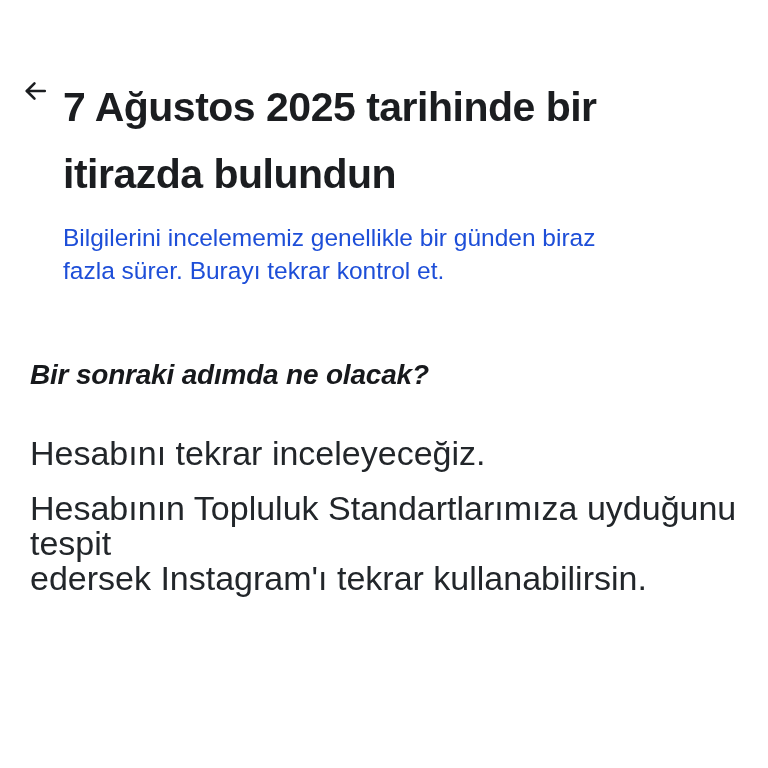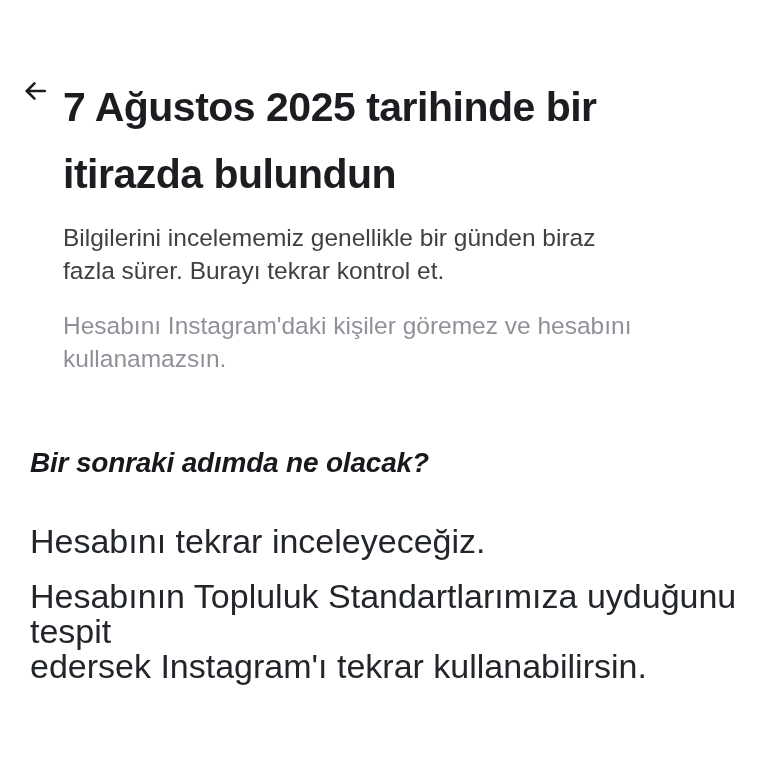--- a/index.html
+++ b/index.html
@@ -36,21 +36,21 @@
     font-size: 41px;
     line-height: 67px;
     font-weight: 700;
     letter-spacing: -0.5px;
     color: #1b1d20;
   }
   .body-text {
     font-size: 24.5px;
     line-height: 33px;
     font-weight: 400;
-    color: #404040;
+    color: #1d4ed8;
   }
   .review-time {
     margin: 13px 60px 0 63px;
   }
   .visibility-note {
     margin: 22px 60px 0 63px;
     color: #8e9298;
   }
   .next-steps-heading {
     margin: 70px 30px 0 30px;
@@ -89,22 +89,20 @@
 
   <main>
 
     <section>
       <h1 class="page-title pre">7 Ağustos 2025 tarihinde bir
 itirazda bulundun</h1>
 
       <p class="body-text review-time pre">Bilgilerini incelememiz genellikle bir günden biraz
 fazla sürer. Burayı tekrar kontrol et.</p>
 
-      <p class="body-text visibility-note pre">Hesabını Instagram'daki kişiler göremez ve hesabını
-kullanamazsın.</p>
     </section>
 
     <section>
       <h2 class="next-steps-heading pre">Bir sonraki adımda ne olacak?</h2>
 
       <p class="step-text step-0 pre">Hesabını tekrar inceleyeceğiz.</p>
 
       <p class="step-text step-1 pre">Hesabının Topluluk Standartlarımıza uyduğunu tespit
 edersek Instagram'ı tekrar kullanabilirsin.</p>
 

